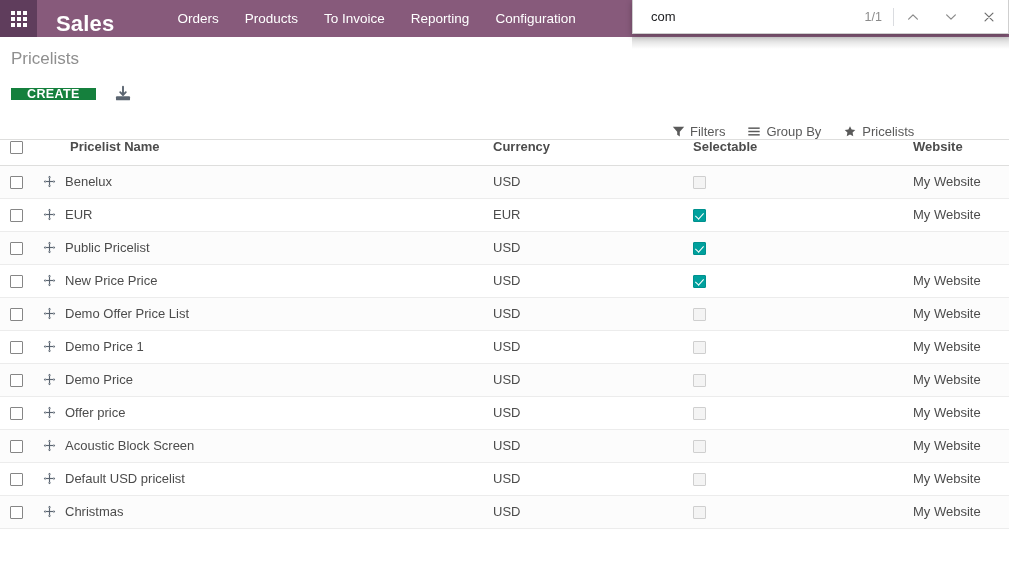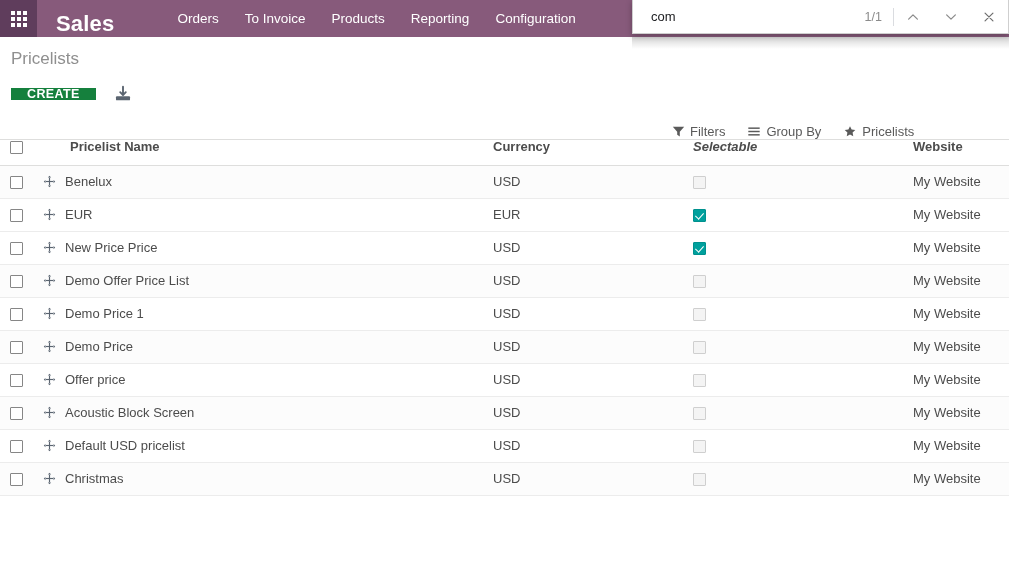--- a/index.html
+++ b/index.html
@@ -164,21 +164,21 @@
   thead th {
     height: 37px;
     font-weight: 700; color: #4c4c4c;
     border-bottom: 1px solid #dededd;
     background: #ffffff;
     cursor: pointer;
   }
   thead th.h-sel { cursor: default; }
   .th-name  { text-align: left;  padding-left: 37px !important; }
   .th-cur   { text-align: left;  padding-left: 30px !important; }
-  .th-check { text-align: left;  padding-left: 30px !important; font-style: italic; }
+  .th-check { text-align: left;  padding-left: 30px !important; }
   .th-web   { text-align: left;  padding-left: 25px !important; }
 
   tbody tr { height: 33px; border-bottom: 1px solid #ececec; margin-left: 16px; }
   tbody tr.odd  { background: #fcfcfc; }
   tbody tr.even { background: #ffffff; }
 
   .td-sel   { text-align: center; }
   .td-name  { text-align: left; padding-left: 10px !important; }
   .td-cur   { text-align: left; padding-left: 30px !important; }
   .td-check { text-align: left; padding-left: 30px !important; }
@@ -236,22 +236,22 @@
           <i></i>
           <i></i>
           <i></i>
           <i></i>
           <i></i>
       </div>
     </div>
     <div class="brand">Sales</div>
     <div class="menu">
       <a class="menu-item">Orders</a>
+      <a class="menu-item">Products</a>
       <a class="menu-item">To Invoice</a>
-      <a class="menu-item">Products</a>
       <a class="menu-item">Reporting</a>
       <a class="menu-item">Configuration</a>
     </div>
   </div>
 
   <div class="control-panel">
     <div class="cp-title">Pricelists</div>
 
     <div class="cp-buttons">
       <button class="btn-create">CREATE</button>
@@ -340,20 +340,38 @@
                     <rect x="3.4" y="7.3" width="9.2" height="1.4" fill="#5a6470"></rect>
                   </svg>
                 </span>
                 <span class="name-text">EUR</span>
               </span>
             </td>
             <td class="td-cur">EUR</td>
             <td class="td-check"><span class="bool on"></span></td>
             <td class="td-web">My Website</td>
           </tr>
+          <tr class="odd">
+            <td class="td-sel"><span class="cb"></span></td>
+            <td class="td-name">
+              <span class="name-cell">
+                <span class="handle">
+                  <svg width="13" height="13" viewBox="0 0 16 16" aria-hidden="true">
+                    <path d="M8 1l2 2H6l2-2zm0 14l-2-2h4l-2 2zM1 8l2-2v4L1 8zm14 0l-2 2V6l2 2z" fill="#5a6470"></path>
+                    <rect x="7.3" y="3.4" width="1.4" height="9.2" fill="#5a6470"></rect>
+                    <rect x="3.4" y="7.3" width="9.2" height="1.4" fill="#5a6470"></rect>
+                  </svg>
+                </span>
+                <span class="name-text">Public Pricelist</span>
+              </span>
+            </td>
+            <td class="td-cur">USD</td>
+            <td class="td-check"><span class="bool on"></span></td>
+            <td class="td-web"></td>
+          </tr>
           <tr class="even">
             <td class="td-sel"><span class="cb"></span></td>
             <td class="td-name">
               <span class="name-cell">
                 <span class="handle">
                   <svg width="13" height="13" viewBox="0 0 16 16" aria-hidden="true">
                     <path d="M8 1l2 2H6l2-2zm0 14l-2-2h4l-2 2zM1 8l2-2v4L1 8zm14 0l-2 2V6l2 2z" fill="#5a6470"></path>
                     <rect x="7.3" y="3.4" width="1.4" height="9.2" fill="#5a6470"></rect>
                     <rect x="3.4" y="7.3" width="9.2" height="1.4" fill="#5a6470"></rect>
                   </svg>

